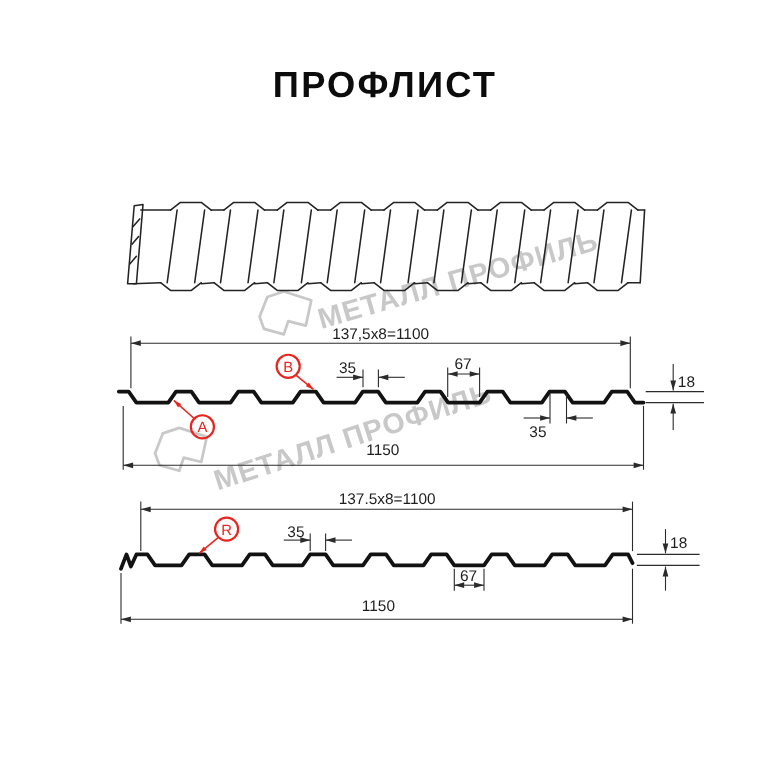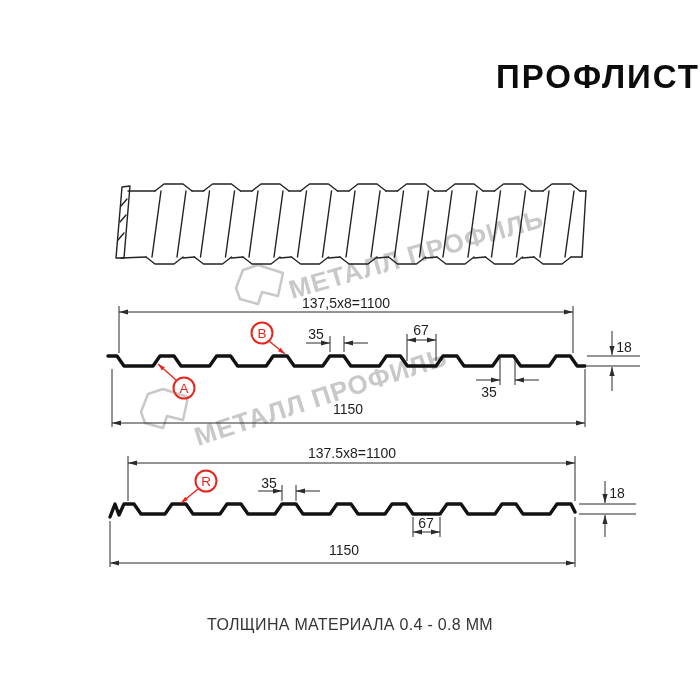--- a/index.html
+++ b/index.html
@@ -1,18 +1,18 @@
 <!DOCTYPE html>
 <html><head>
 <meta charset="utf-8">
 <style>
   html,body{margin:0;padding:0;background:#ffffff;}
   .canvas{position:relative;width:700px;height:700px;background:#ffffff;overflow:hidden;
           font-family:"Liberation Sans",sans-serif;}
-  .title{position:absolute;top:58px;left:0;width:700px;text-align:right;margin:0;
+  .title{position:absolute;top:58px;left:0;width:700px;text-align:center;margin:0;
          font-size:33px;font-weight:bold;letter-spacing:2px;color:#0c0c0c;}
   .subtitle{position:absolute;top:100px;left:0;width:700px;text-align:center;
          font-size:15px;font-weight:bold;letter-spacing:1px;color:#141414;}
   .footer{position:absolute;top:616px;left:0;width:700px;text-align:center;
          font-size:16px;letter-spacing:.3px;color:#353535;}
   svg.draw{position:absolute;top:0;left:0;}
   .profile{fill:none;stroke:#121212;stroke-width:3.4;stroke-linejoin:round;stroke-linecap:round;}
   .dim{stroke:#2b2b2b;stroke-width:1;fill:none;}
   .dimtxt{font-family:"Liberation Sans",sans-serif;font-size:14px;fill:#1e1e1e;text-anchor:middle;}
   .sheet{fill:none;stroke:#232323;stroke-width:1.4;stroke-linejoin:round;stroke-linecap:round;}
@@ -222,14 +222,13 @@
       </g>
 
       <g>
         <line class="redline" x1="198" y1="489" x2="181" y2="503" marker-end="url(#arrRed)"></line>
         <circle class="redcirc" cx="206" cy="481" r="10.5"></circle>
         <text class="redtxt" x="206" y="486">R</text>
       </g>
     </g>
   </svg>
 
-  <div class="footer">ТОЛЩИНА МАТЕРИАЛА 0.4 - 0.8 ММ</div>
 </div>
 
 </body></html>

